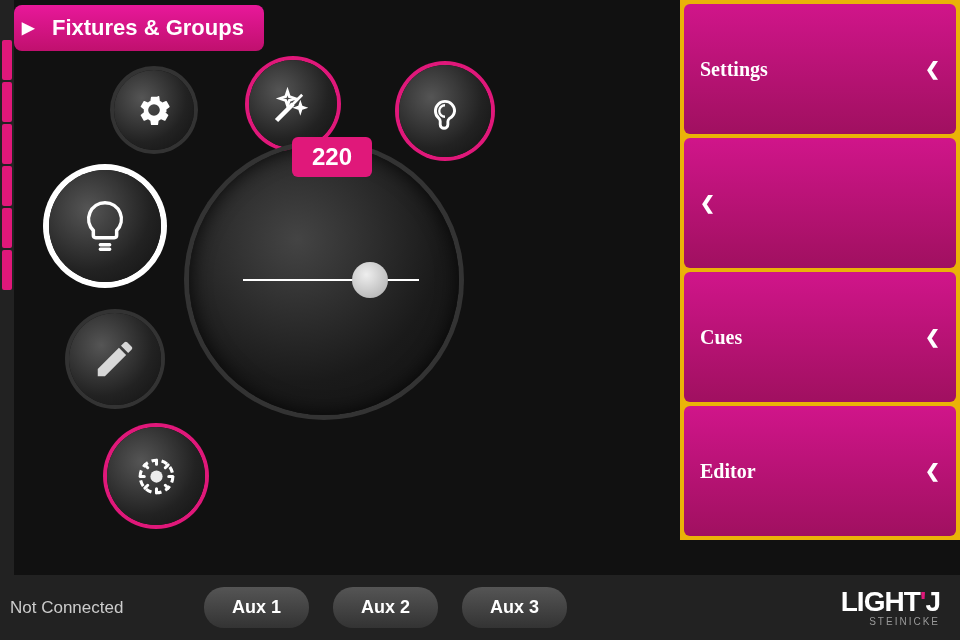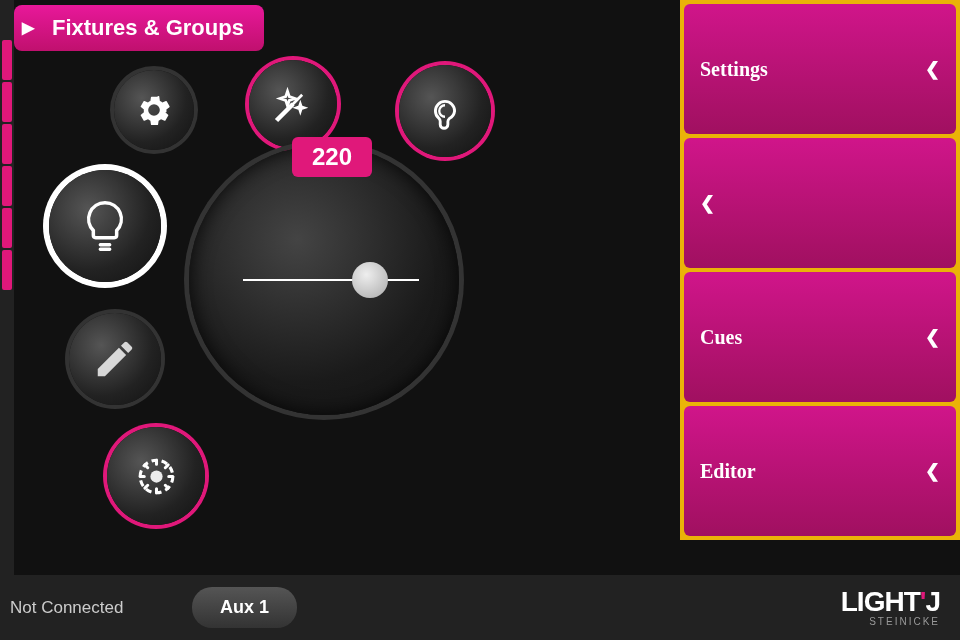--- a/index.html
+++ b/index.html
@@ -237,21 +237,21 @@
     .bottom-bar {
       position: absolute;
       bottom: 0;
       left: 0;
       width: 960px;
       height: 65px;
       background: #222;
       display: flex;
       align-items: center;
       padding: 0 10px;
-      gap: 12px;
+      gap: 24px;
     }
     .not-connected {
       color: #ccc;
       font-size: 17px;
       min-width: 170px;
     }
     .aux-btn {
       background: linear-gradient(to bottom, #555, #333);
       color: white;
       font-size: 18px;
@@ -378,17 +378,19 @@
   </div>
   <div class="right-btn">
     <span>Editor</span>
     <span class="chevron">❮</span>
   </div>
 </div>
 
 <div class="bottom-bar">
   <span class="not-connected">Not Connected</span>
   <button class="aux-btn">Aux 1</button>
+  <button class="aux-btn">Aux 2</button>
+  <button class="aux-btn">Aux 3</button>
   <div class="logo-area">
     <div class="logo-text">LIGHT<span>'</span>J</div>
     <div class="logo-sub">STEINICKE</div>
   </div>
 </div>
 
 </body></html>

